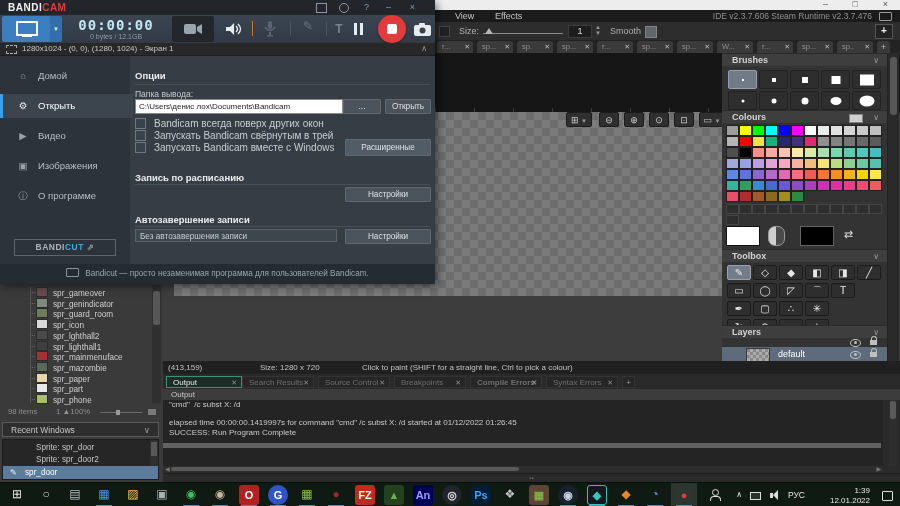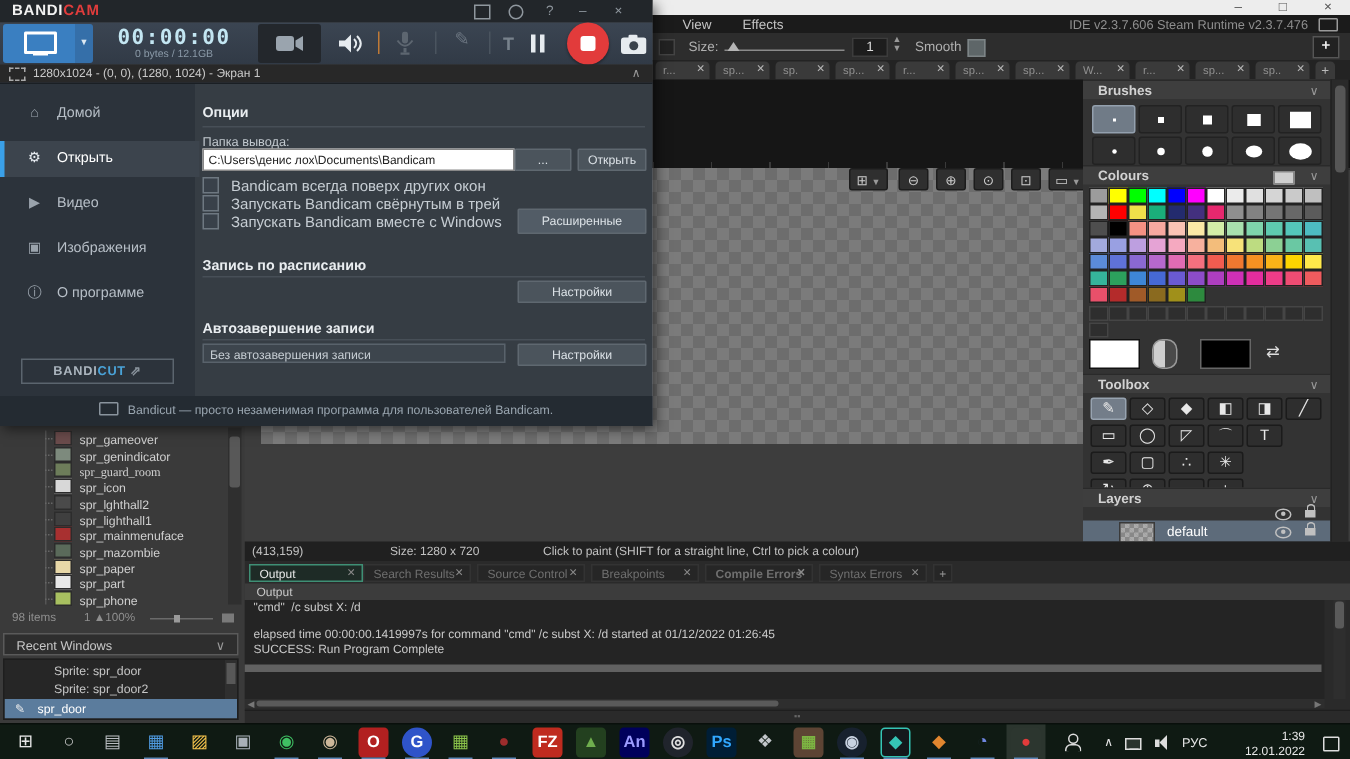--- a/index.html
+++ b/index.html
@@ -454,21 +454,21 @@
         <div class="thumb"></div>
       </div>
   </div>
   <div class="abs" id="con-grip">▪▪</div>
 
   <div class="abs" id="tree-panel">
     <div id="tree-guide"></div>
     <div id="tree-items">
         <div class="tree-item" style="top: 4px;"><span class="tree-thumb" style="background: rgb(106, 75, 75);"></span><span>spr_gameover</span></div>
         <div class="tree-item" style="top: 14.7px;"><span class="tree-thumb" style="background: rgb(125, 138, 125);"></span><span>spr_genindicator</span></div>
-        <div class="tree-item" style="top: 25.4px; font-family: Liberation Serif, serif;"><span class="tree-thumb" style="background: rgb(109, 125, 90);"></span><span>spr_guard_room</span></div>
+        <div class="tree-item" style="top: 25.4px;"><span class="tree-thumb" style="background: rgb(109, 125, 90);"></span><span>spr_guard_room</span></div>
         <div class="tree-item" style="top: 36.1px;"><span class="tree-thumb" style="background: rgb(216, 216, 216);"></span><span>spr_icon</span></div>
         <div class="tree-item" style="top: 46.8px;"><span class="tree-thumb" style="background: rgb(74, 74, 74);"></span><span>spr_lghthall2</span></div>
         <div class="tree-item" style="top: 57.5px;"><span class="tree-thumb" style="background: rgb(63, 63, 63);"></span><span>spr_lighthall1</span></div>
         <div class="tree-item" style="top: 68.2px;"><span class="tree-thumb" style="background: rgb(168, 48, 48);"></span><span>spr_mainmenuface</span></div>
         <div class="tree-item" style="top: 78.9px;"><span class="tree-thumb" style="background: rgb(90, 106, 90);"></span><span>spr_mazombie</span></div>
         <div class="tree-item" style="top: 89.6px;"><span class="tree-thumb" style="background: rgb(232, 216, 168);"></span><span>spr_paper</span></div>
         <div class="tree-item" style="top: 100.3px;"><span class="tree-thumb" style="background: rgb(232, 232, 232);"></span><span>spr_part</span></div>
         <div class="tree-item" style="top: 111px;"><span class="tree-thumb" style="background: rgb(168, 192, 96);"></span><span>spr_phone</span></div>
       </div>
     <div id="tree-scroll">

